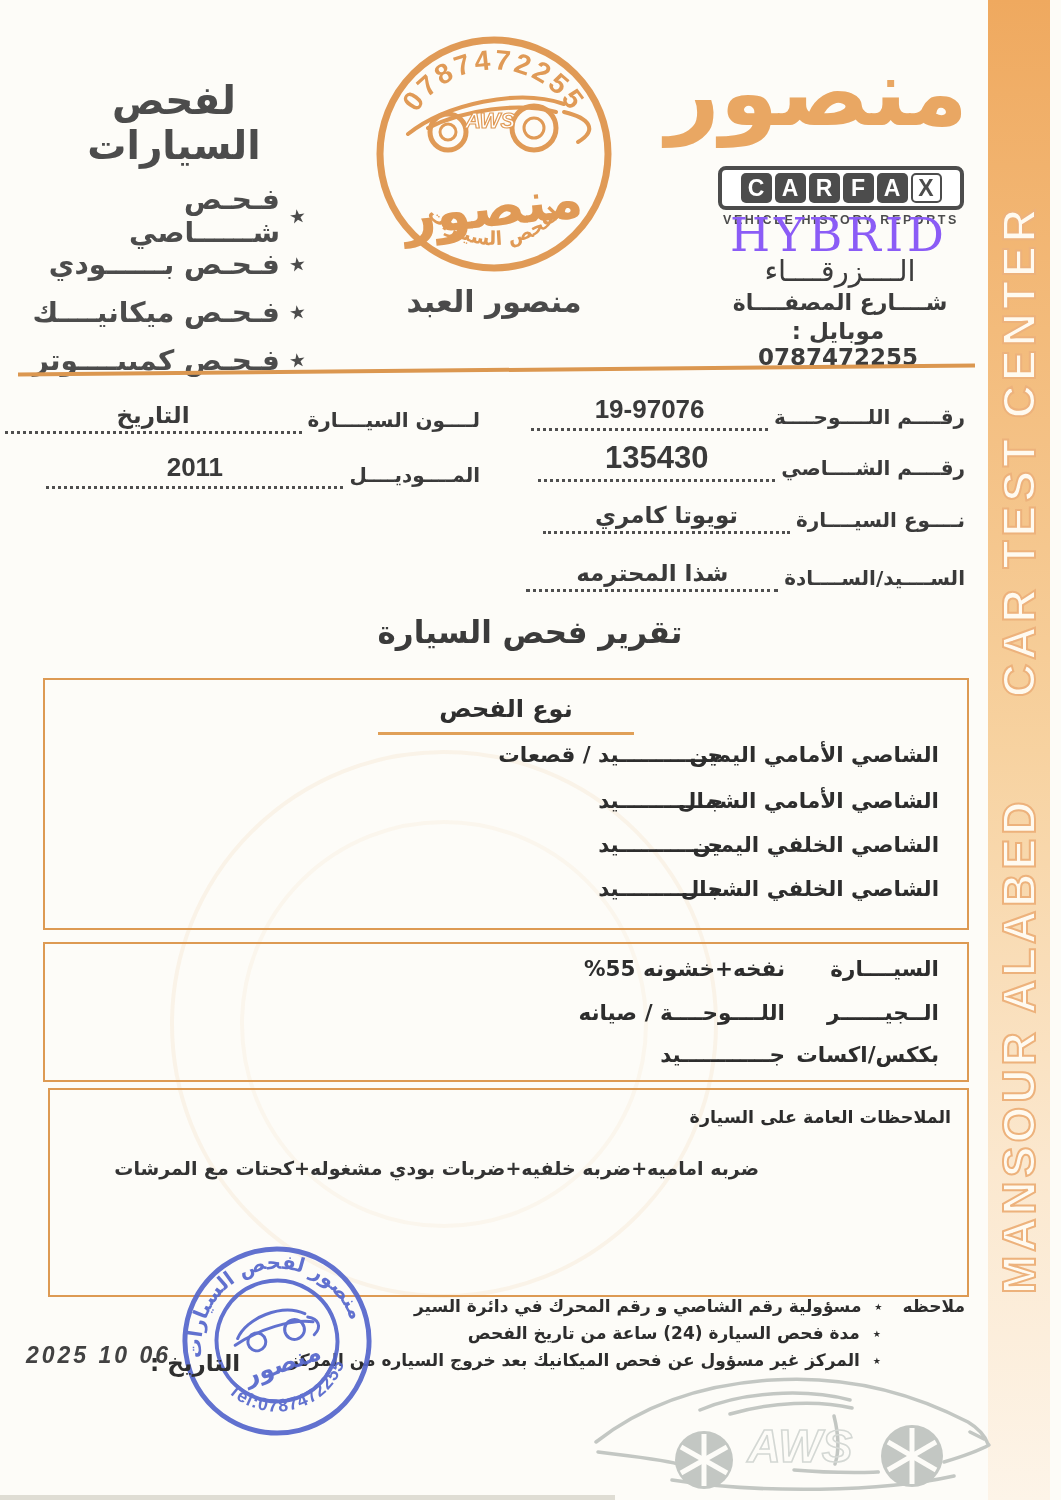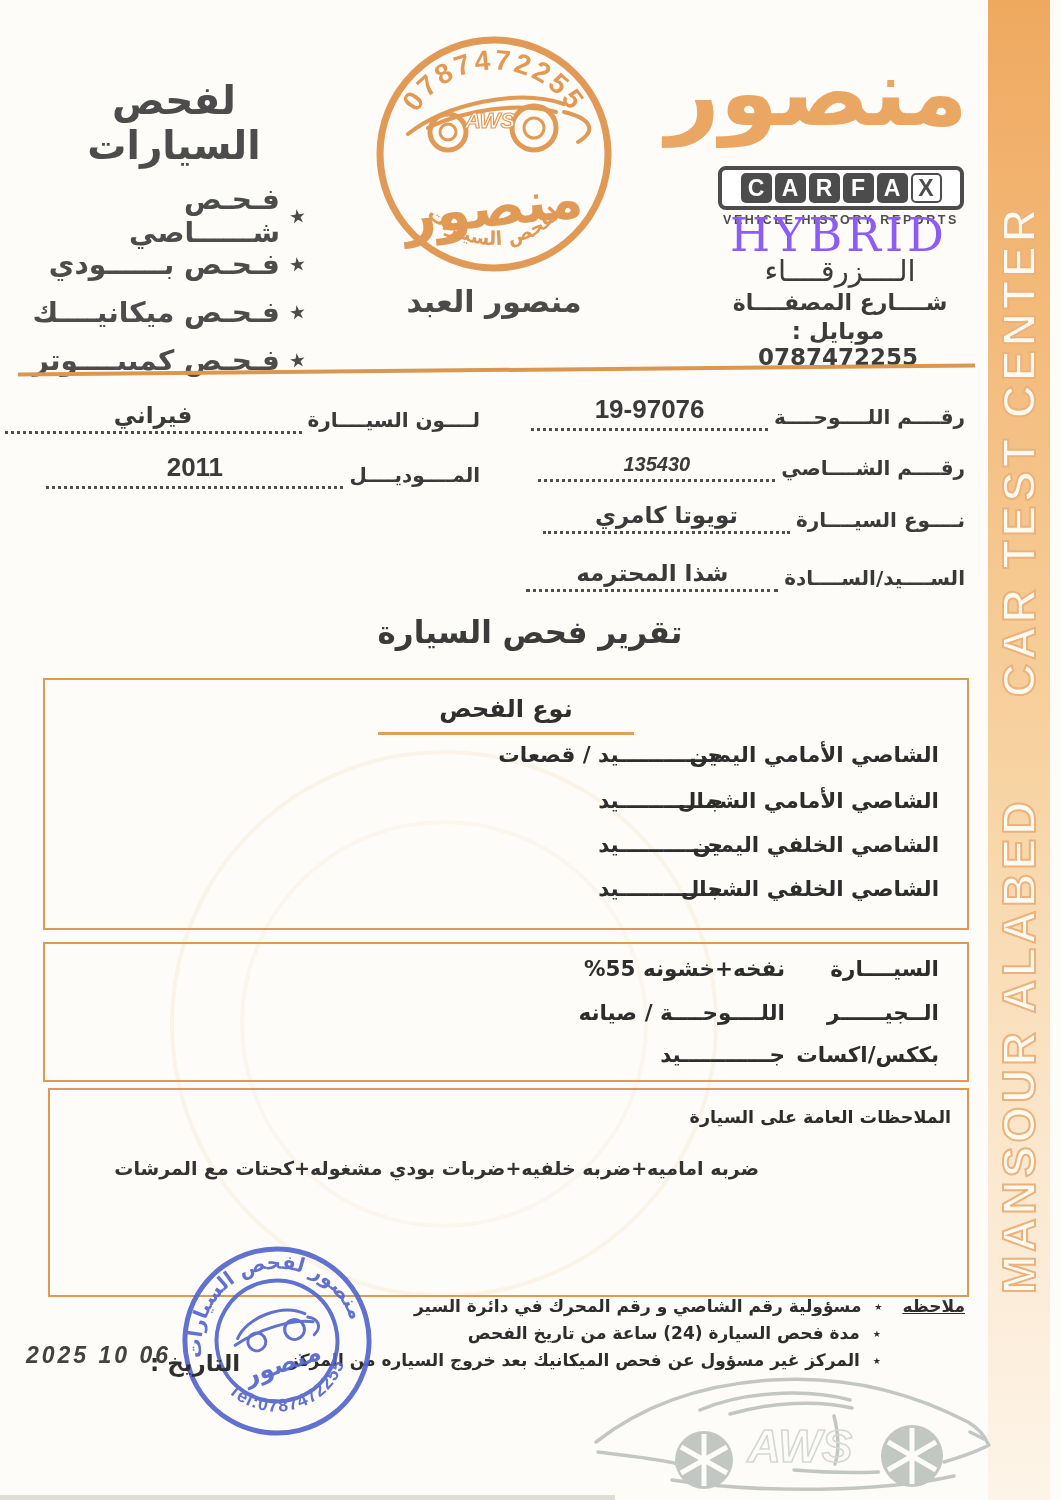--- a/index.html
+++ b/index.html
@@ -57,21 +57,21 @@
   
   .divider { position:absolute; left:18px; top:368px; width:957px; height:4px; background:#db9750; transform:rotate(-0.55deg); }
   
   .field { position:absolute; display:flex; direction:rtl; align-items:flex-end; gap:6px; height:42px; }
   .flabel { font-weight:bold; font-size:20px; white-space:nowrap; color:#3a3a3a; padding-bottom:2px; }
   .fline {
     border-bottom:3px dotted #4f4f4f; text-align:center; font-weight:bold; font-size:23px;
     padding:0 6px 3px; color:#3a3a3a; white-space:nowrap;
   }
   .f-plate   { right:96px;  top:389px; } .f-plate .fline   { width:225px; font-size:26px; font-family:"Liberation Sans",sans-serif;}
-  .f-chassis { right:96px;  top:440px; } .f-chassis .fline { width:225px; font-size:20px; font-family:"Liberation Sans",sans-serif;font-style:italic;}
+  .f-chassis { right:96px;  top:440px; } .f-chassis .fline { width:225px; font-size:31px; font-family:"Liberation Sans",sans-serif;}
   .f-type    { right:96px;  top:492px; } .f-type .fline    { width:235px; }
   .f-owner   { right:96px;  top:550px; } .f-owner .fline   { width:240px; }
   .f-color   { right:581px; top:392px; } .f-color .fline   { width:285px; }
   .f-model   { right:581px; top:447px; } .f-model .fline   { width:285px; font-size:26px; font-family:"Liberation Sans",sans-serif;}
   
   .rtitle { position:absolute; left:330px; top:614px; width:400px; text-align:center; font-size:31px; font-weight:bold; direction:rtl; color:#3b3b3b; }
   .box { position:absolute; border:2px solid #dd9a53; }
   .box1 { left:43px; top:678px; width:922px; height:248px; }
   .box1-head { margin-top:15px; text-align:center; font-size:24px; font-weight:bold; direction:rtl; color:#2f2f2f; }
   .box1-underline { width:256px; height:3px; background:#e0a058; margin:9px auto 0; }
@@ -85,21 +85,21 @@
   .box3 { left:48px; top:1088px; width:917px; height:205px; }
   .box3-head { padding:17px 16px 0 0; text-align:right; font-size:17.5px; font-weight:bold; direction:rtl; color:#2c2c2c; }
   .box3-note { margin-top:30px; padding-right:208px; text-align:right; direction:rtl; font-size:19px; font-weight:bold; color:#333333; }
   
   .wm { position:absolute; border:4px solid rgba(228,163,94,0.10); border-radius:50%; }
   .wm1 { left:170px; top:750px; width:540px; height:540px; }
   .wm2 { left:240px; top:820px; width:400px; height:400px; border-color:rgba(228,163,94,0.07); }
   
   .fnotes { position:absolute; right:96px; top:1293px; width:480px; direction:rtl; font-size:17px; font-weight:bold; color:#2d2d2d; line-height:26px; }
   .fnote-line { white-space:nowrap; }
-  .fnote-label { margin-left:14px;text-decoration:underline; }
+  .fnote-label { margin-left:14px; }
   .fnote-indent { padding-right:84px; }
   .fbullet { margin-left:7px; font-size:15px; }
   .date-value {
     position:absolute; left:26px; top:1342px; font-family:"Liberation Sans",sans-serif;
     font-size:23px; font-weight:bold; letter-spacing:3px; color:#424242; direction:ltr;font-style:italic;
   }
   .date-label { position:absolute; left:150px; top:1350px; font-size:23px; font-weight:bold; direction:rtl; color:#2f2f2f; z-index:6; }
   .stamp-svg { position:absolute; left:178px; top:1242px; transform:rotate(-14deg); z-index:5; opacity:0.92; }
   .car-svg { position:absolute; left:582px; top:1360px; }
   .scan-edge { position:absolute; left:0; bottom:0; width:58%; height:5px; background:#dfddd4; }
@@ -191,21 +191,21 @@
   <div class="field f-type">
     <span class="flabel">نــــوع السيــــارة</span>
     <span class="fline">تويوتا كامري</span>
   </div>
   <div class="field f-owner">
     <span class="flabel">الســــيد/الســــادة</span>
     <span class="fline">شذا المحترمه</span>
   </div>
   <div class="field f-color">
     <span class="flabel">لــــون السيــــارة</span>
-    <span class="fline">فيراني</span>
+    <span class="fline">التاريخ</span>
   </div>
   <div class="field f-model">
     <span class="flabel">المــــوديــــل</span>
     <span class="fline">2011</span>
   </div>
 
   <div class="wm wm1"></div>
   <div class="wm wm2"></div>
 
   <div class="rtitle">تقرير فحص السيارة</div>

